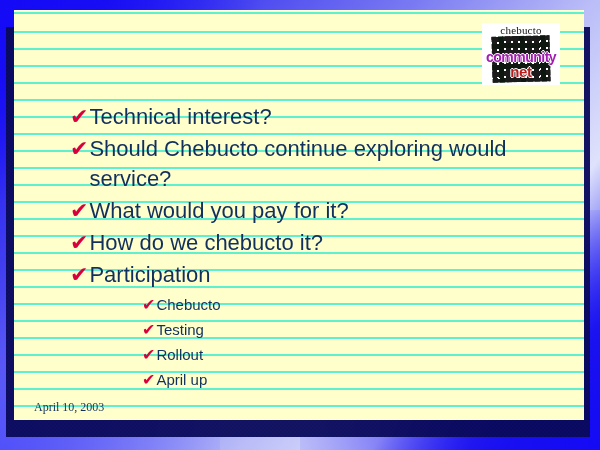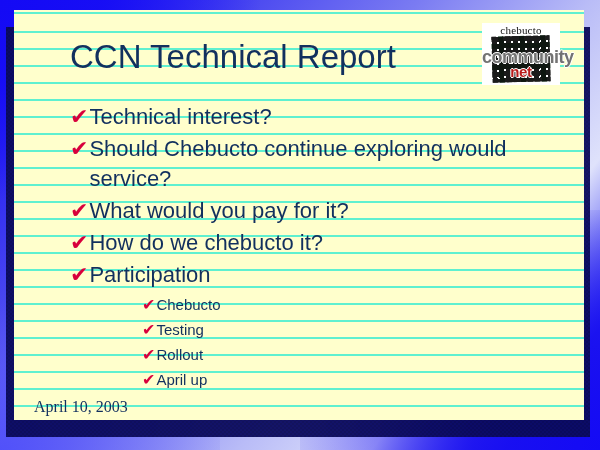--- a/index.html
+++ b/index.html
@@ -133,26 +133,26 @@
     background-image:
       repeating-linear-gradient(to right, rgba(0,0,0,0) 0 7px, #1faa3c 7px 12px, rgba(0,0,0,0) 12px 21px),
       repeating-linear-gradient(to bottom, rgba(0,0,0,0) 0 7px, rgba(31,170,60,0.9) 7px 12px, rgba(0,0,0,0) 12px 21px);
     mix-blend-mode: multiply;
     opacity:.55;
   }
   .logo-l2 {
     position: absolute;
     left: 0px;
     top: 27px;
-    width: 56px;
+    width: 78px;
     text-align: center;
-    font-size: 18px;
+    font-size: 14px;
     font-weight: bold;
     line-height: 15px;
-    color: #737373;
+    color: #a21caf;
     text-shadow: 1px 0 0 #fff, -1px 0 0 #fff, 0 1px 0 #fff, 0 -1px 0 #fff;
     letter-spacing: -0.5px;
   }
   .logo-l3 {
     position: absolute;
     left: 0px;
     top: 41px;
     width: 78px;
     text-align: center;
     font-size: 15px;
@@ -200,39 +200,38 @@
     font-size: 16px;
     line-height: 25px;
   }
 
   
   .date {
     position: absolute;
     left: 20px;
     top: 389px;
     font-family: "Liberation Serif", serif;
-    font-size: 16px;
+    font-size: 12px;
     line-height: 16px;
     color: #12305e;
   }
 </style>
 </head>
 <body>
 
 <div class="slide">
 
   <div class="bg-corner-tl"></div>
   <div class="bg-corner-bl"></div>
   <div class="bg-corner-br"></div>
 
   <div class="shadow-band"></div>
 
   <div class="paper">
 
-    <div class="title">CCN Technical Report</div>
 
     <div class="logo">
       <div class="logo-word">chebucto</div>
       <div class="logo-grid"></div>
       <div class="logo-l2">community</div>
       <div class="logo-l3">net</div>
     </div>
 
     <div class="bullets">
 

